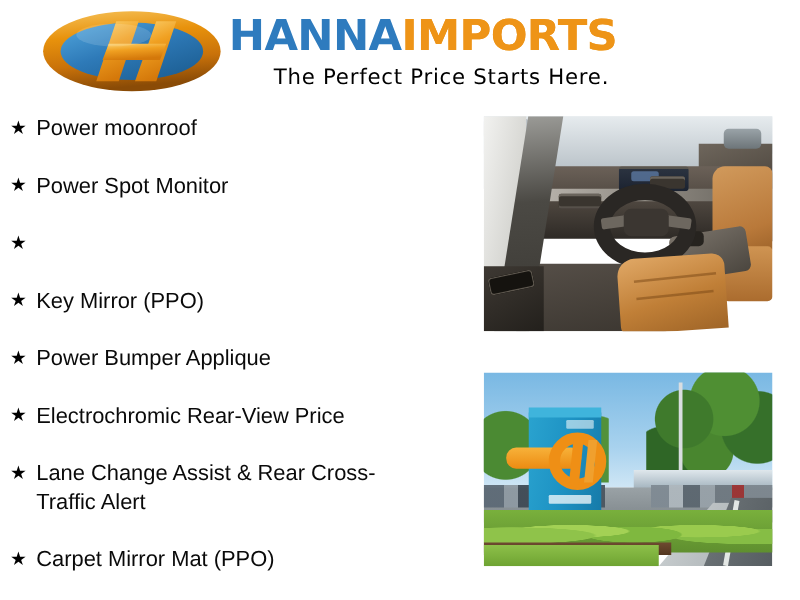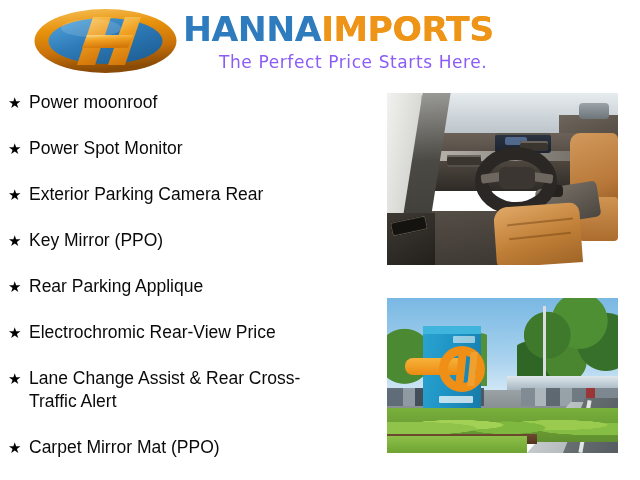--- a/index.html
+++ b/index.html
@@ -48,21 +48,21 @@
   #wordmark .wm-imports {
     background: linear-gradient(180deg,#F0A42A 0%,#E8860F 45%,#F6C45A 100%);
     -webkit-background-clip: text;
     background-clip: text;
     color: #EE9417;
   }
   #tagline {
     position: absolute;
     left: 219px; top: 52px;
     font-size: 17px;
-    color: #8b5cf6;
+    color: #000000;
     letter-spacing: 0.6px;
     font-family: "DejaVu Sans", sans-serif;
     white-space: nowrap;
   }
 
   
   #feature-list {
     position: absolute;
     left: 0; top: 91px;
     width: 380px;
@@ -403,31 +403,30 @@
     <span class="feature-label">Power moonroof</span>
   </div>
 
   <div class="feature-row">
     <span class="feature-bullet">★</span>
     <span class="feature-label">Power Spot Monitor</span>
   </div>
 
   <div class="feature-row">
     <span class="feature-bullet">★</span>
-    <span class="feature-label">Exterior Parking Camera Rear</span>
   </div>
 
   <div class="feature-row">
     <span class="feature-bullet">★</span>
     <span class="feature-label">Key Mirror (PPO)</span>
   </div>
 
   <div class="feature-row">
     <span class="feature-bullet">★</span>
-    <span class="feature-label">Rear Parking Applique</span>
+    <span class="feature-label">Power Bumper Applique</span>
   </div>
 
   <div class="feature-row">
     <span class="feature-bullet">★</span>
     <span class="feature-label">Electrochromic Rear-View Price</span>
   </div>
 
   <div class="feature-row">
     <span class="feature-bullet">★</span>
     <span class="feature-label">Lane Change Assist &amp; Rear Cross-Traffic Alert</span>

